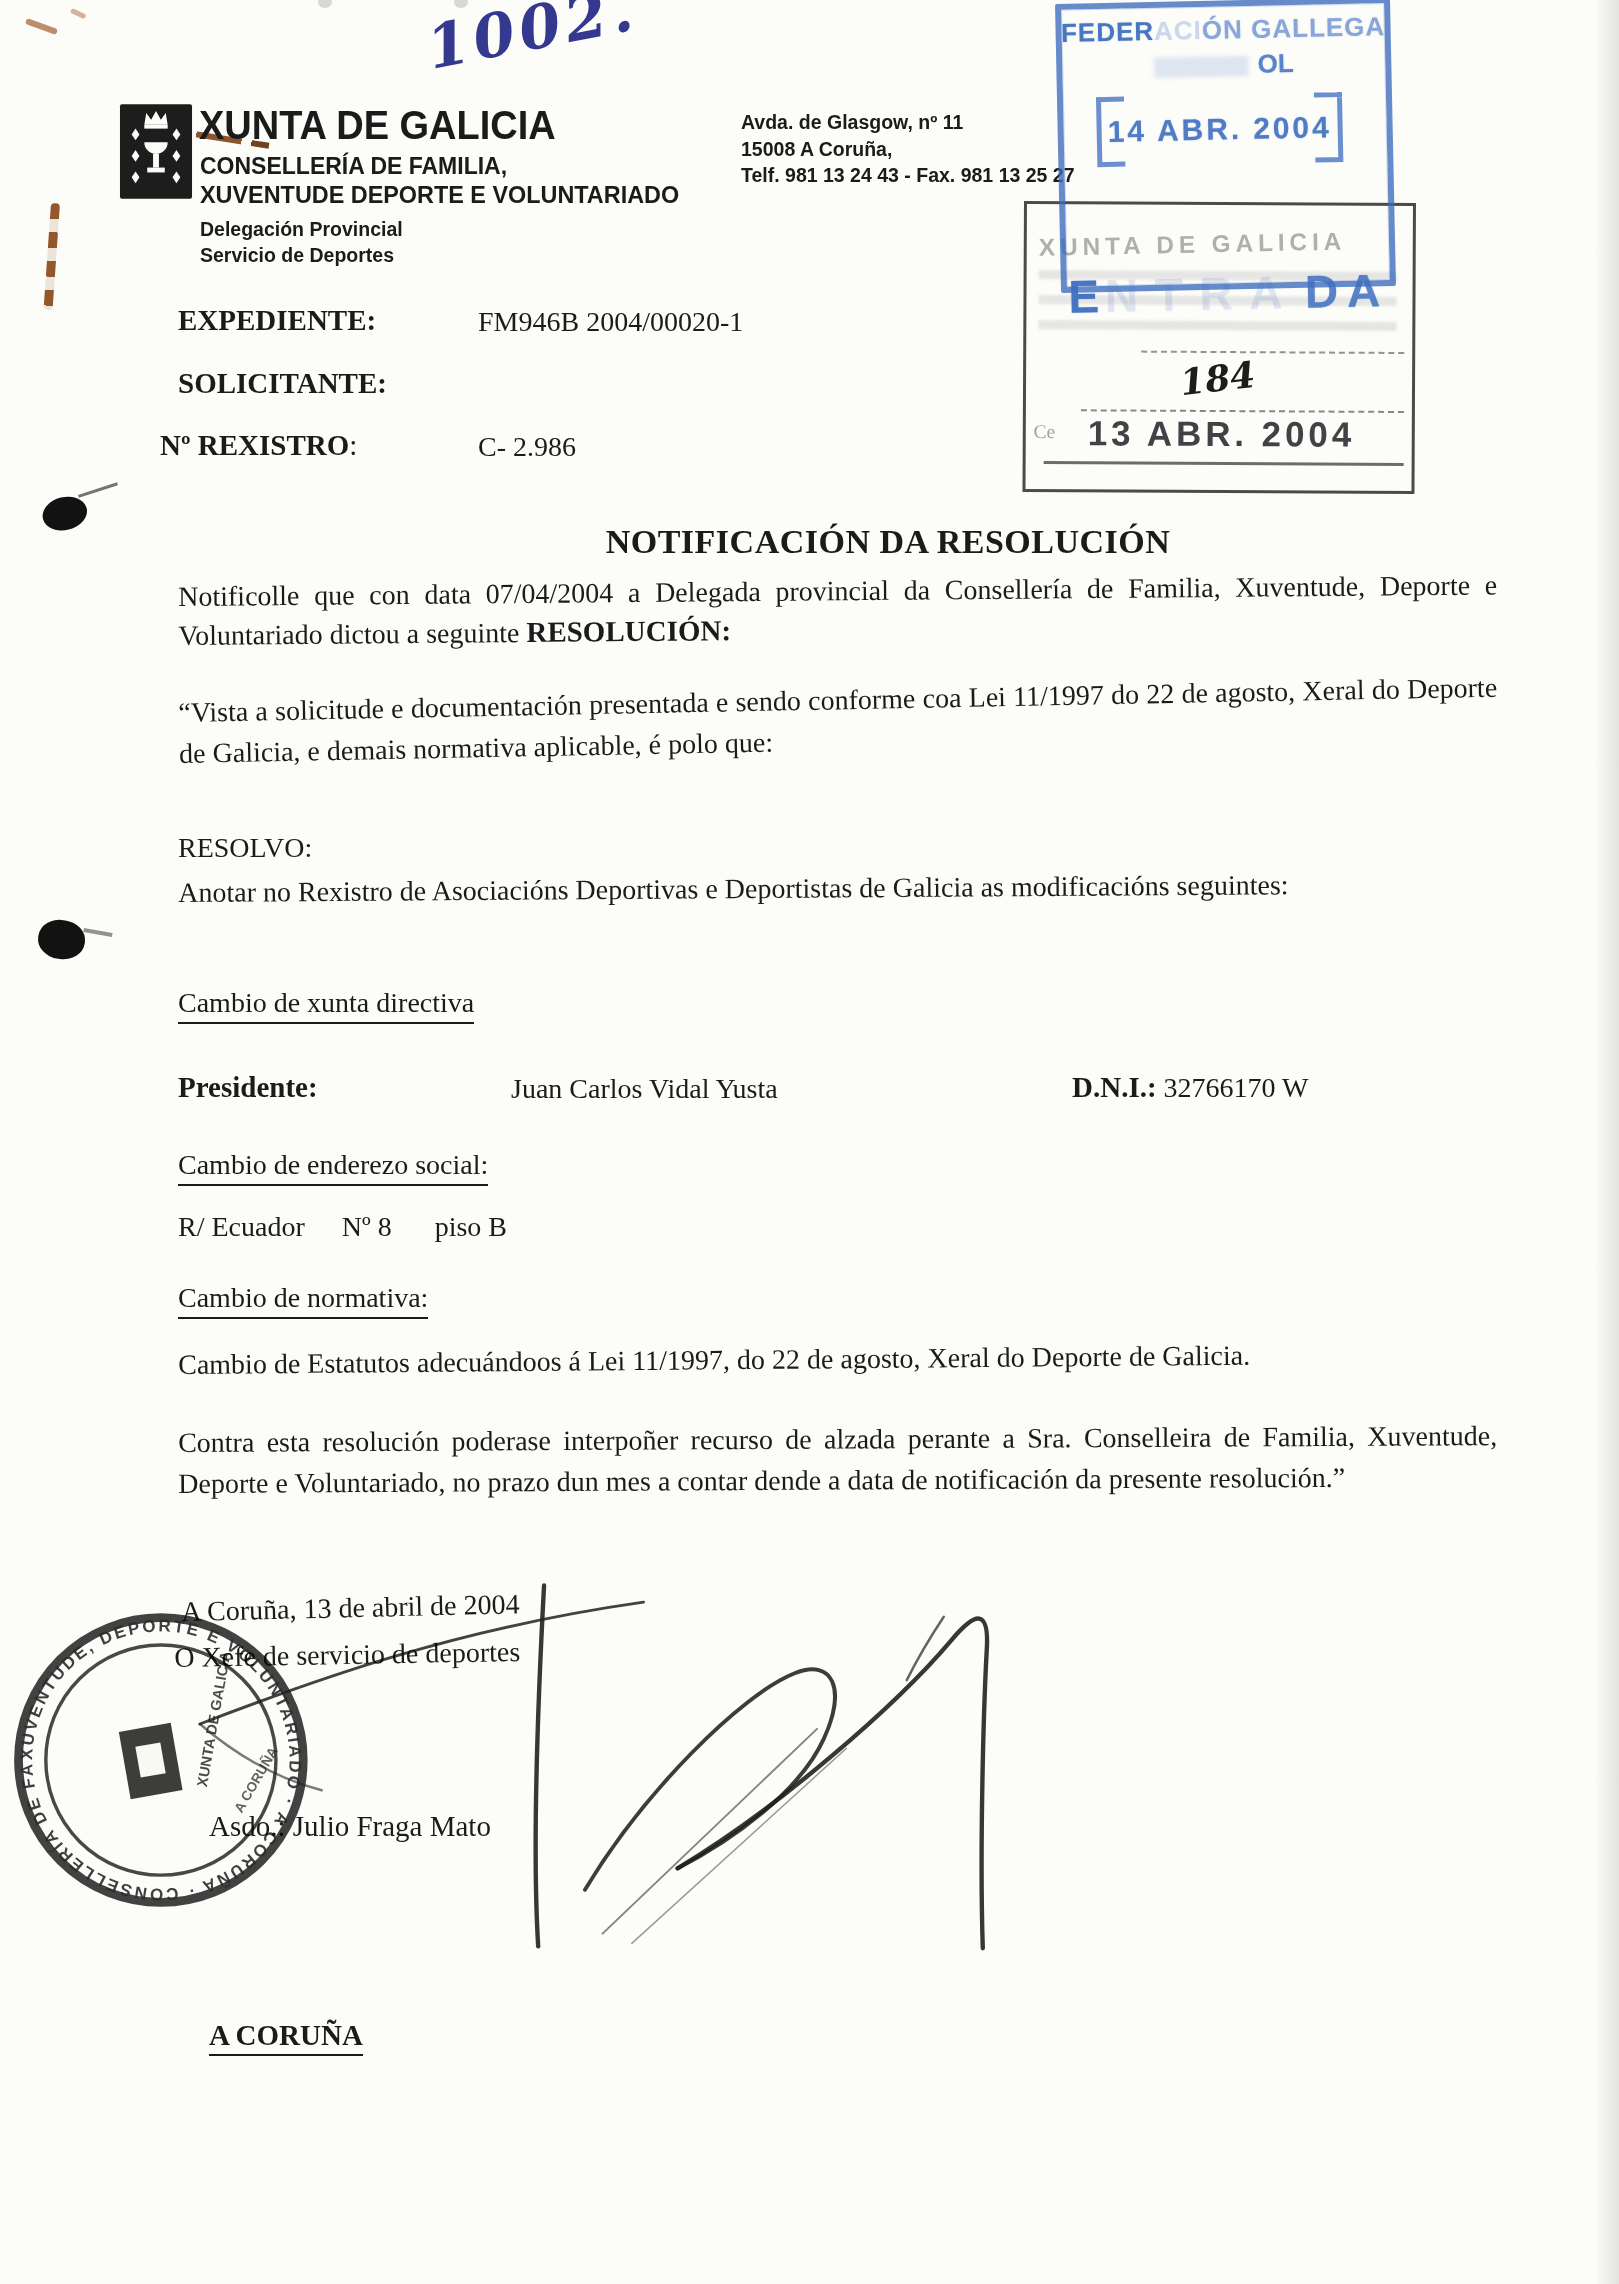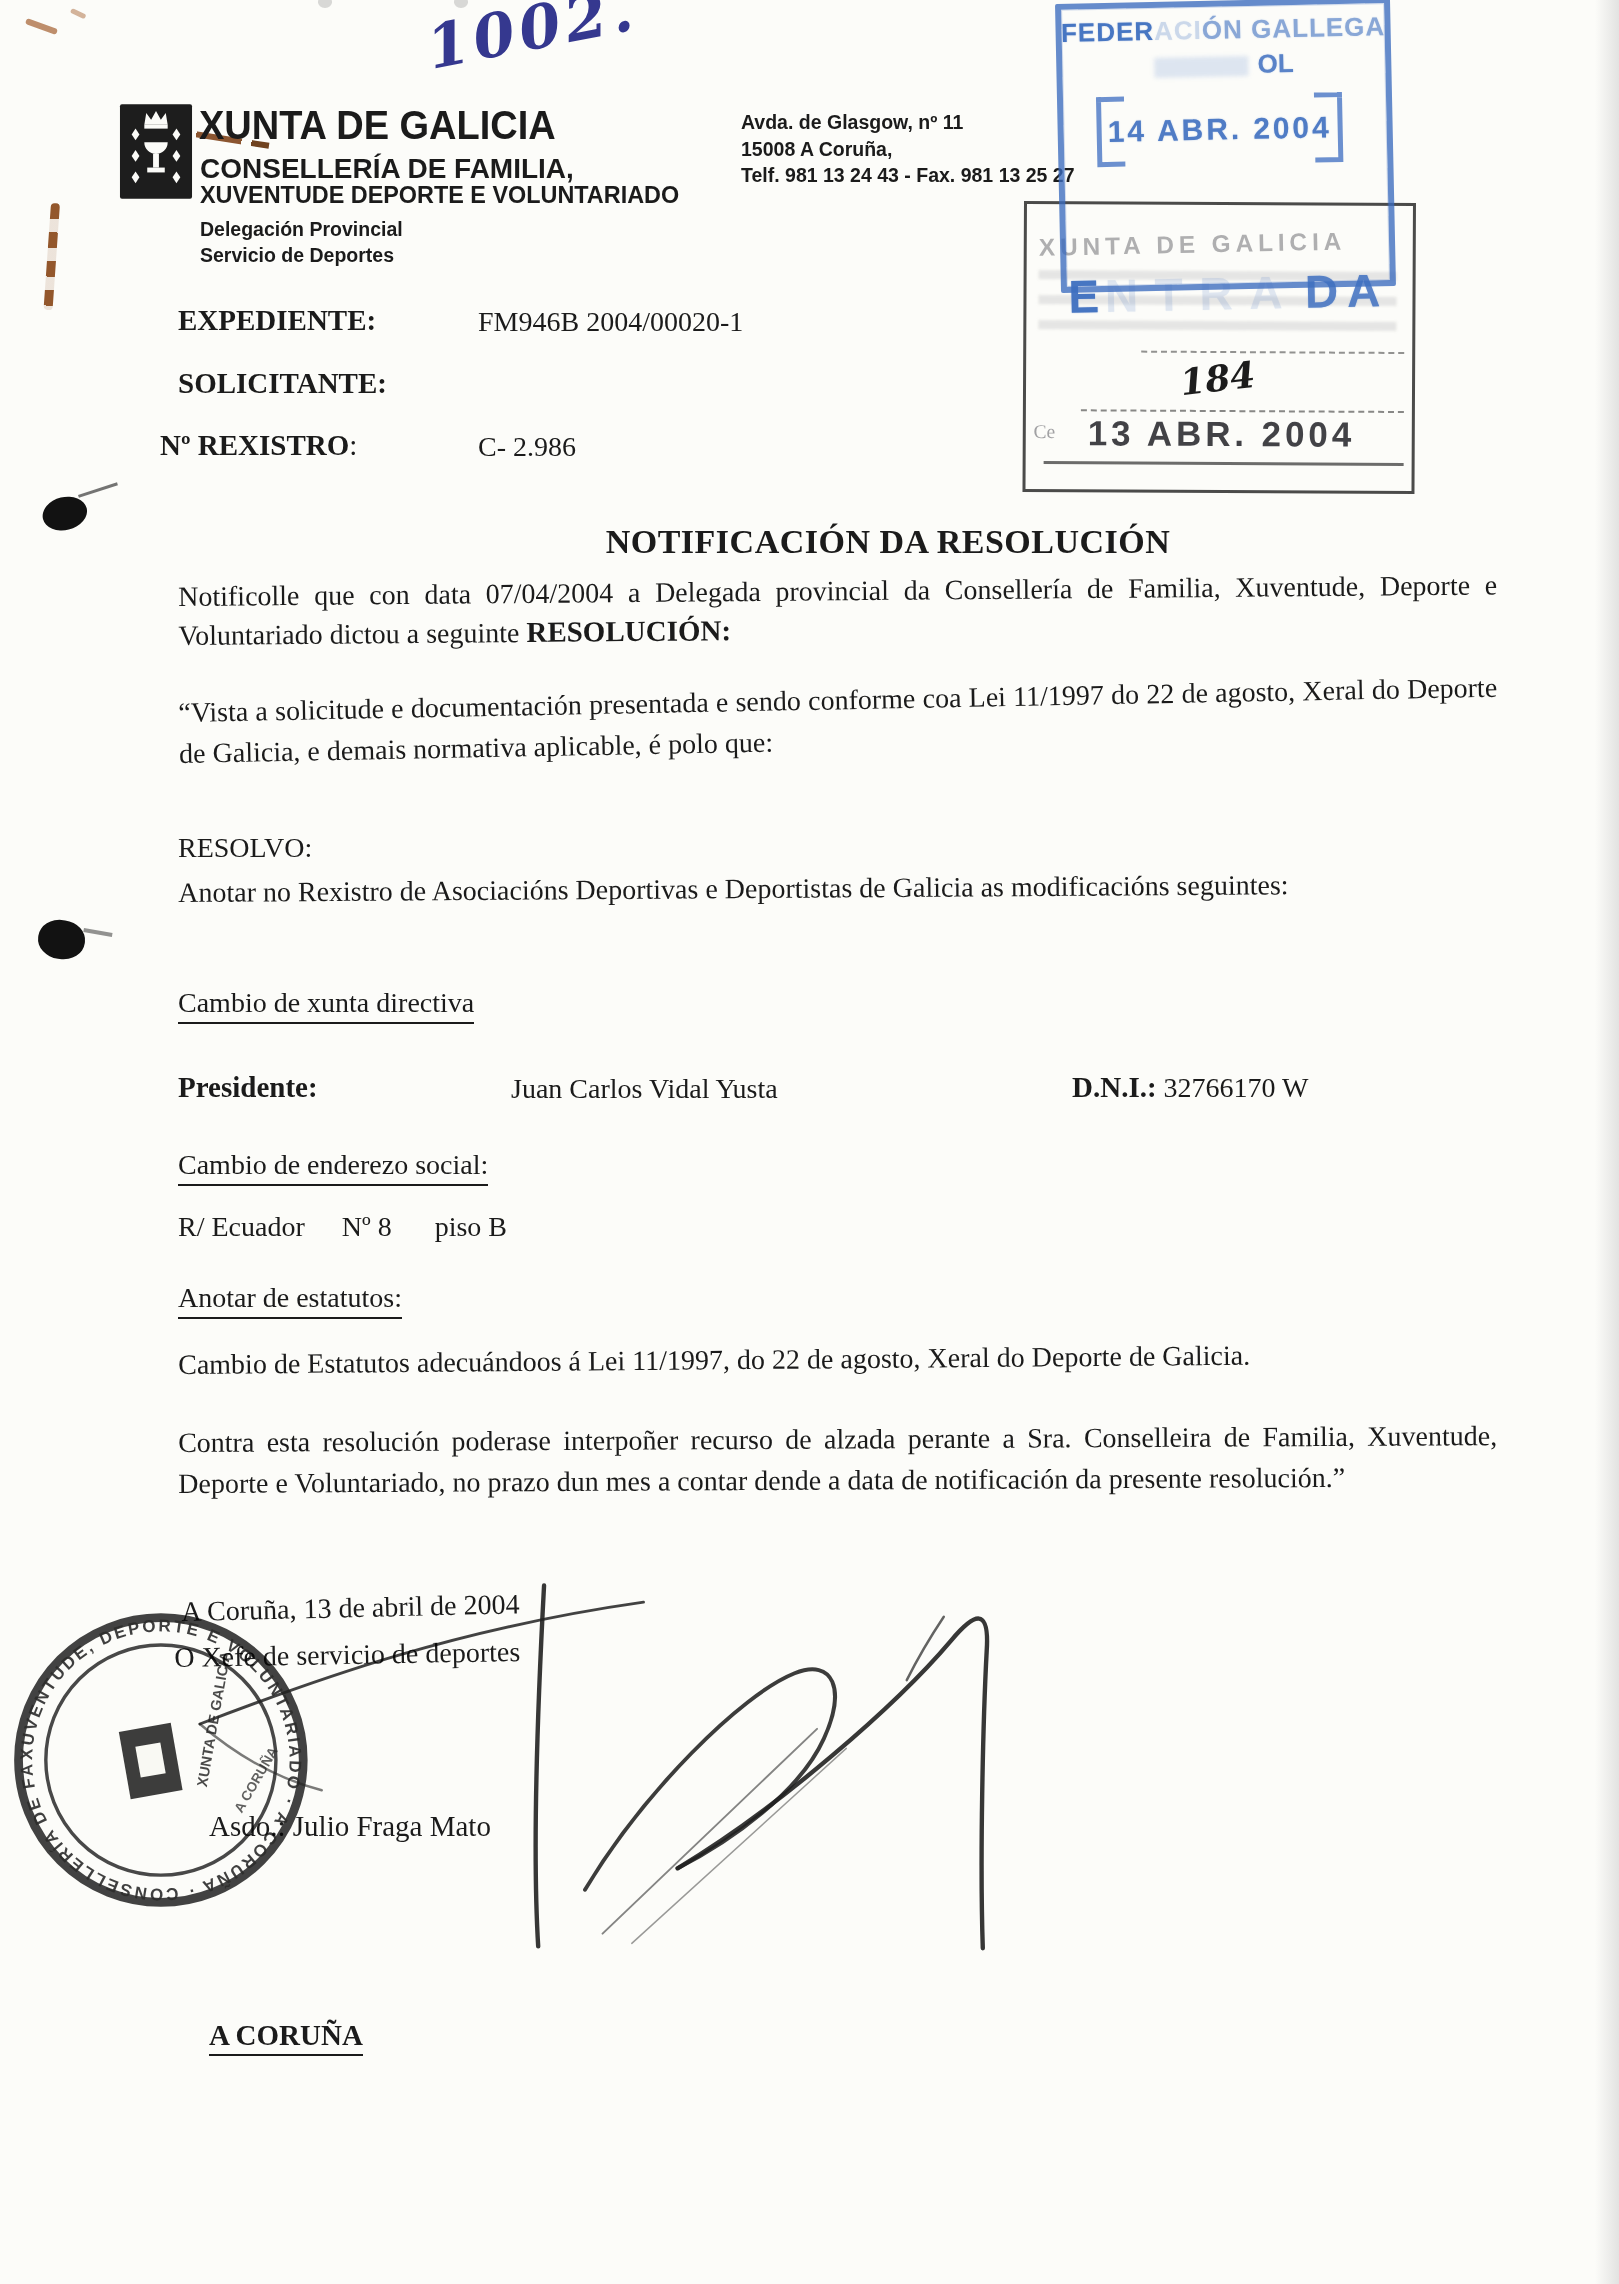--- a/index.html
+++ b/index.html
@@ -19,21 +19,21 @@
   
   .rust{background:#a9693c;opacity:.75;border-radius:2.9px;}
   .rust-a{left:27px;top:17.6px;width:33px;height:5.9px;transform:rotate(20deg);}
   .rust-a2{left:72px;top:7.8px;width:15.6px;height:4.9px;transform:rotate(25deg);opacity:.5;}
   .rust-b{left:144px;top:123px;width:127px;height:5.9px;transform:rotate(9deg);
     background:linear-gradient(90deg,#a9693c 0 28%,transparent 28% 42%,#8b5530 42% 78%,transparent 78% 86%,#70421f 86%);}
   .rust-c{left:51px;top:203px;width:8.8px;height:107px;transform:rotate(4deg);border-radius:3.9px;
     background:repeating-linear-gradient(180deg,#93572c 0 15.6px,rgba(147,87,44,.15) 15.6px 29px);}
   
   .org-name{left:199px;top:103px;font-size:40px;font-weight:bold;letter-spacing:0;transform:scaleX(.95);}
-  .dept1{left:200px;top:153px;font-size:28px;font-weight:bold;}
+  .dept1{left:200px;top:153px;font-size:23px;font-weight:bold;}
   .dept2{left:200px;top:182px;font-size:23.4px;font-weight:bold;}
   .sub1{left:200px;top:218px;font-size:19.5px;font-weight:bold;}
   .sub2{left:200px;top:244px;font-size:19.5px;font-weight:bold;}
   .addr1{left:741px;top:111px;font-size:19.5px;font-weight:bold;}
   .addr2{left:741px;top:138px;font-size:19.5px;font-weight:bold;}
   .addr3{left:741px;top:164px;font-size:19.5px;font-weight:bold;}
   
   .stamp-blue{left:1055px;top:3.9px;width:335px;height:289px;transform:rotate(-1.2deg);z-index:6;}
   .stamp-blue .frame{position:absolute;inset:0;border:6.8px solid rgba(58,106,190,.78);border-radius:2px;
     box-shadow:inset 0 0 0 1px rgba(58,106,190,.2);}
@@ -199,21 +199,21 @@
   <div class="abs heading h1">Cambio de xunta directiva</div>
 
   <div class="abs pres-label">Presidente:</div>
   <div class="abs pres-name">Juan Carlos Vidal Yusta</div>
   <div class="abs dni"><b>D.N.I.:</b><span> 32766170 W</span></div>
 
   <div class="abs heading h2">Cambio de enderezo social:</div>
 
   <div class="abs addr-change"><span>R/ Ecuador</span><span class="gap1">Nº 8</span><span class="gap2">piso B</span></div>
 
-  <div class="abs heading h3">Anotar de estatutos:</div>
+  <div class="abs heading h3">Cambio de normativa:</div>
 
   <div class="abs statutes">Cambio de Estatutos adecuándoos á Lei 11/1997, do 22 de agosto, Xeral do Deporte de Galicia.</div>
 
   <div class="abs para p4">Contra esta resolución poderase interpoñer recurso de alzada perante a Sra. Conselleira de Familia, Xuventude, Deporte e Voluntariado, no prazo dun mes a contar dende a data de notificación da presente resolución.”</div>
 
   <div class="abs place-date">A Coruña, 13 de abril de 2004</div>
   <div class="abs role">O Xefe de servicio de deportes</div>
   <div class="abs asdo">Asdo.: Julio Fraga Mato</div>
 
   <svg class="abs seal-svg" width="1170" height="410" viewBox="0 0 1200 420">

